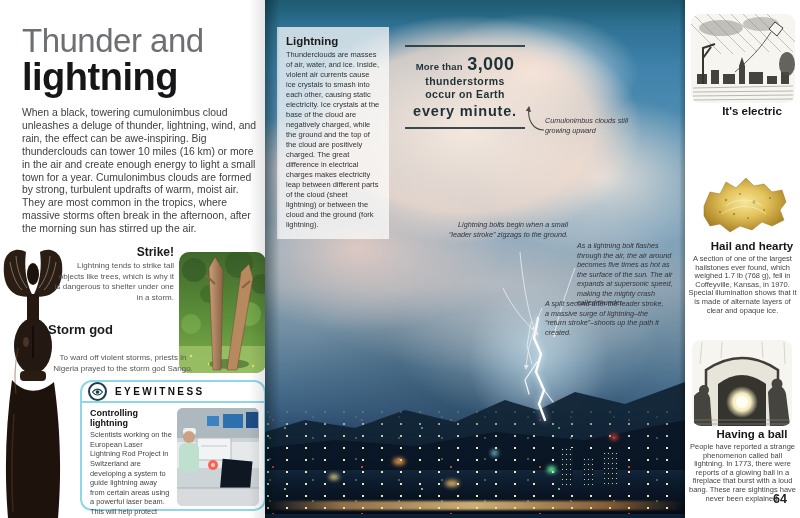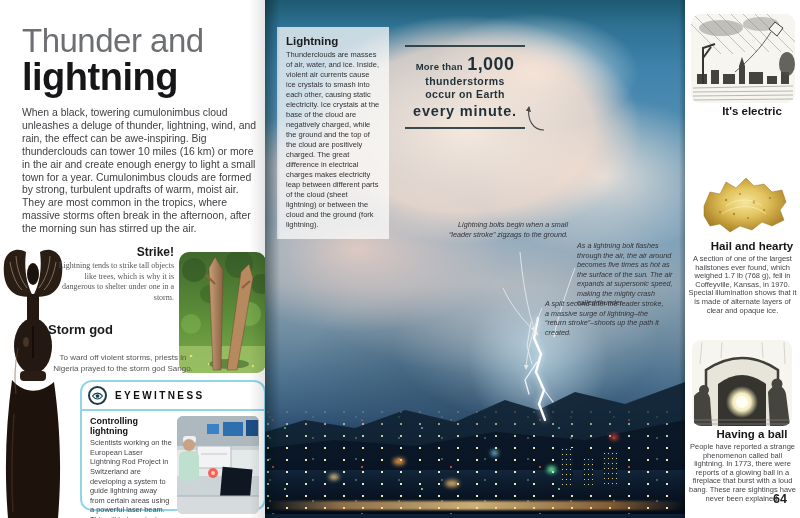--- a/index.html
+++ b/index.html
@@ -10,32 +10,32 @@
   h1,h3,h4,p{margin:0;}
 
   
   .title{position:absolute;left:22px;top:24px;line-height:1.04;font-weight:normal;}
   .t-gray{display:block;font-size:33px;color:#6d6f72;letter-spacing:-.5px;}
   .t-black{display:block;font-size:38px;font-weight:bold;color:#161618;letter-spacing:-.5px;}
   .intro{position:absolute;left:22px;top:107px;width:238px;font-size:10.4px;line-height:12.9px;color:#3f4043;}
 
   .strike{position:absolute;left:52px;top:245px;width:122px;text-align:right;}
   .strike h3{font-size:12px;font-weight:bold;color:#1a1a1c;margin-bottom:2px;}
-  .strike p{font-size:8px;line-height:1.32;color:#55565a;font-family:Liberation Serif, serif;}
+  .strike p{font-size:8px;line-height:1.32;color:#55565a;}
   .tree-photo{position:absolute;left:179px;top:252px;width:87px;height:121px;border-radius:10px;overflow:hidden;}
 
   .storm-god{position:absolute;left:48px;top:322px;width:150px;}
   .storm-god h3{font-size:13px;font-weight:bold;color:#1a1a1c;margin-bottom:16px;}
   .storm-god p{font-size:8px;line-height:1.35;color:#55565a;text-align:center;}
 
   .sango-figure{position:absolute;left:0;top:244px;width:66px;height:274px;}
 
   .eyewitness{position:absolute;left:80px;top:380px;width:186px;height:131px;background:#fff;
               border:2px solid #8fd6ea;border-radius:12px;}
-  .ew-header{display:flex;align-items:center;height:29px;border-bottom:2px solid #8fd6ea;padding-left:6px;}
+  .ew-header{display:flex;align-items:center;height:21px;border-bottom:2px solid #8fd6ea;padding-left:6px;}
   .ew-icon{width:19px;height:19px;border:2px solid #1d3d4a;border-radius:50%;display:flex;
            align-items:center;justify-content:center;background:#fff;}
   .ew-label{font-size:10px;font-weight:bold;letter-spacing:2.4px;color:#101012;margin-left:8px;}
   .ew-body{display:flex;padding:5px 5px 5px 8px;}
   .ew-text{width:88px;padding-right:4px;}
   .ew-text h4{font-size:9px;font-weight:bold;color:#101012;margin-bottom:2px;}
   .ew-text p{font-size:7.4px;line-height:1.3;color:#444549;}
   .ew-photo{position:relative;width:83px;height:98px;border-radius:6px;overflow:hidden;background:#cdd4d8;}
 
   .shadow-left-gutter{position:absolute;left:249px;top:0;width:16px;height:518px;
@@ -283,26 +283,27 @@
       <span class="road"></span>
     </div>
 
     <div class="caption-box">
       <h3>Lightning</h3>
       <p>Thunderclouds are masses of air, water, and ice. Inside, violent air currents cause ice crystals to smash into each other, causing static electricity. Ice crystals at the base of the cloud are negatively charged, while the ground and the top of the cloud are positively charged. The great difference in electrical charges makes electricity leap between different parts of the cloud (sheet lightning) or between the cloud and the ground (fork lightning).</p>
     </div>
 
     <div class="fact">
       <span class="f-small">More than</span>
-      <span class="f-big">1,000</span>
+      <span class="f-big">3,000</span>
       <span class="f-mid">thunderstorms</span>
       <span class="f-mid">occur on Earth</span>
       <span class="f-huge">every minute.</span>
     </div>
 
+    <p class="annot a0">Cumulonimbus clouds still growing upward</p>
     <p class="annot a1">Lightning bolts begin when a small “leader stroke” zigzags to the ground.</p>
     <p class="annot a3">As a lightning bolt flashes through the air, the air around becomes five times as hot as the surface of the sun. The air expands at supersonic speed, making the mighty crash called thunder.</p>
     <p class="annot a4">A split second after the leader stroke, a massive surge of lightning–the “return stroke”–shoots up the path it created.</p>
 
     <div class="gutter-shade"></div>
     <div class="right-shade"></div>
   </section>
 
   <section class="right-col">
 

